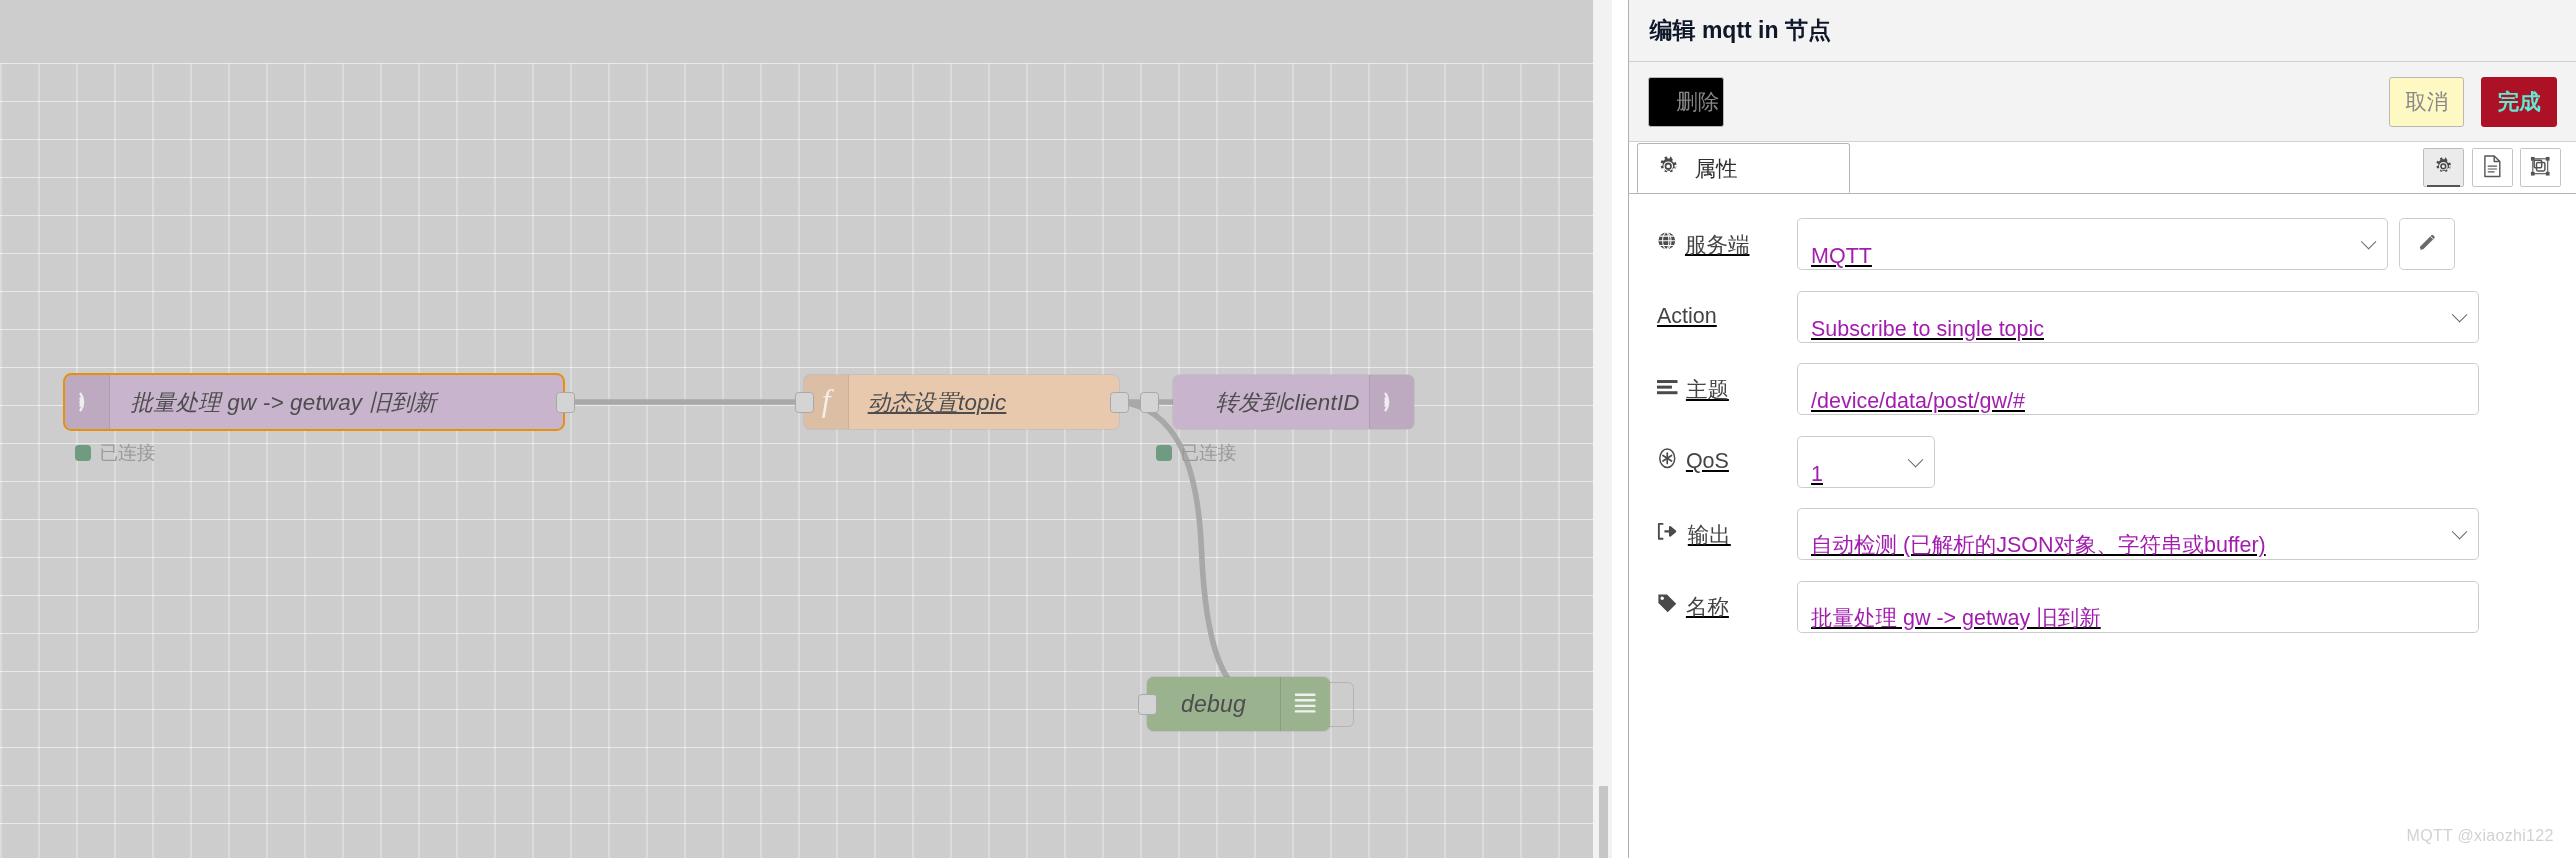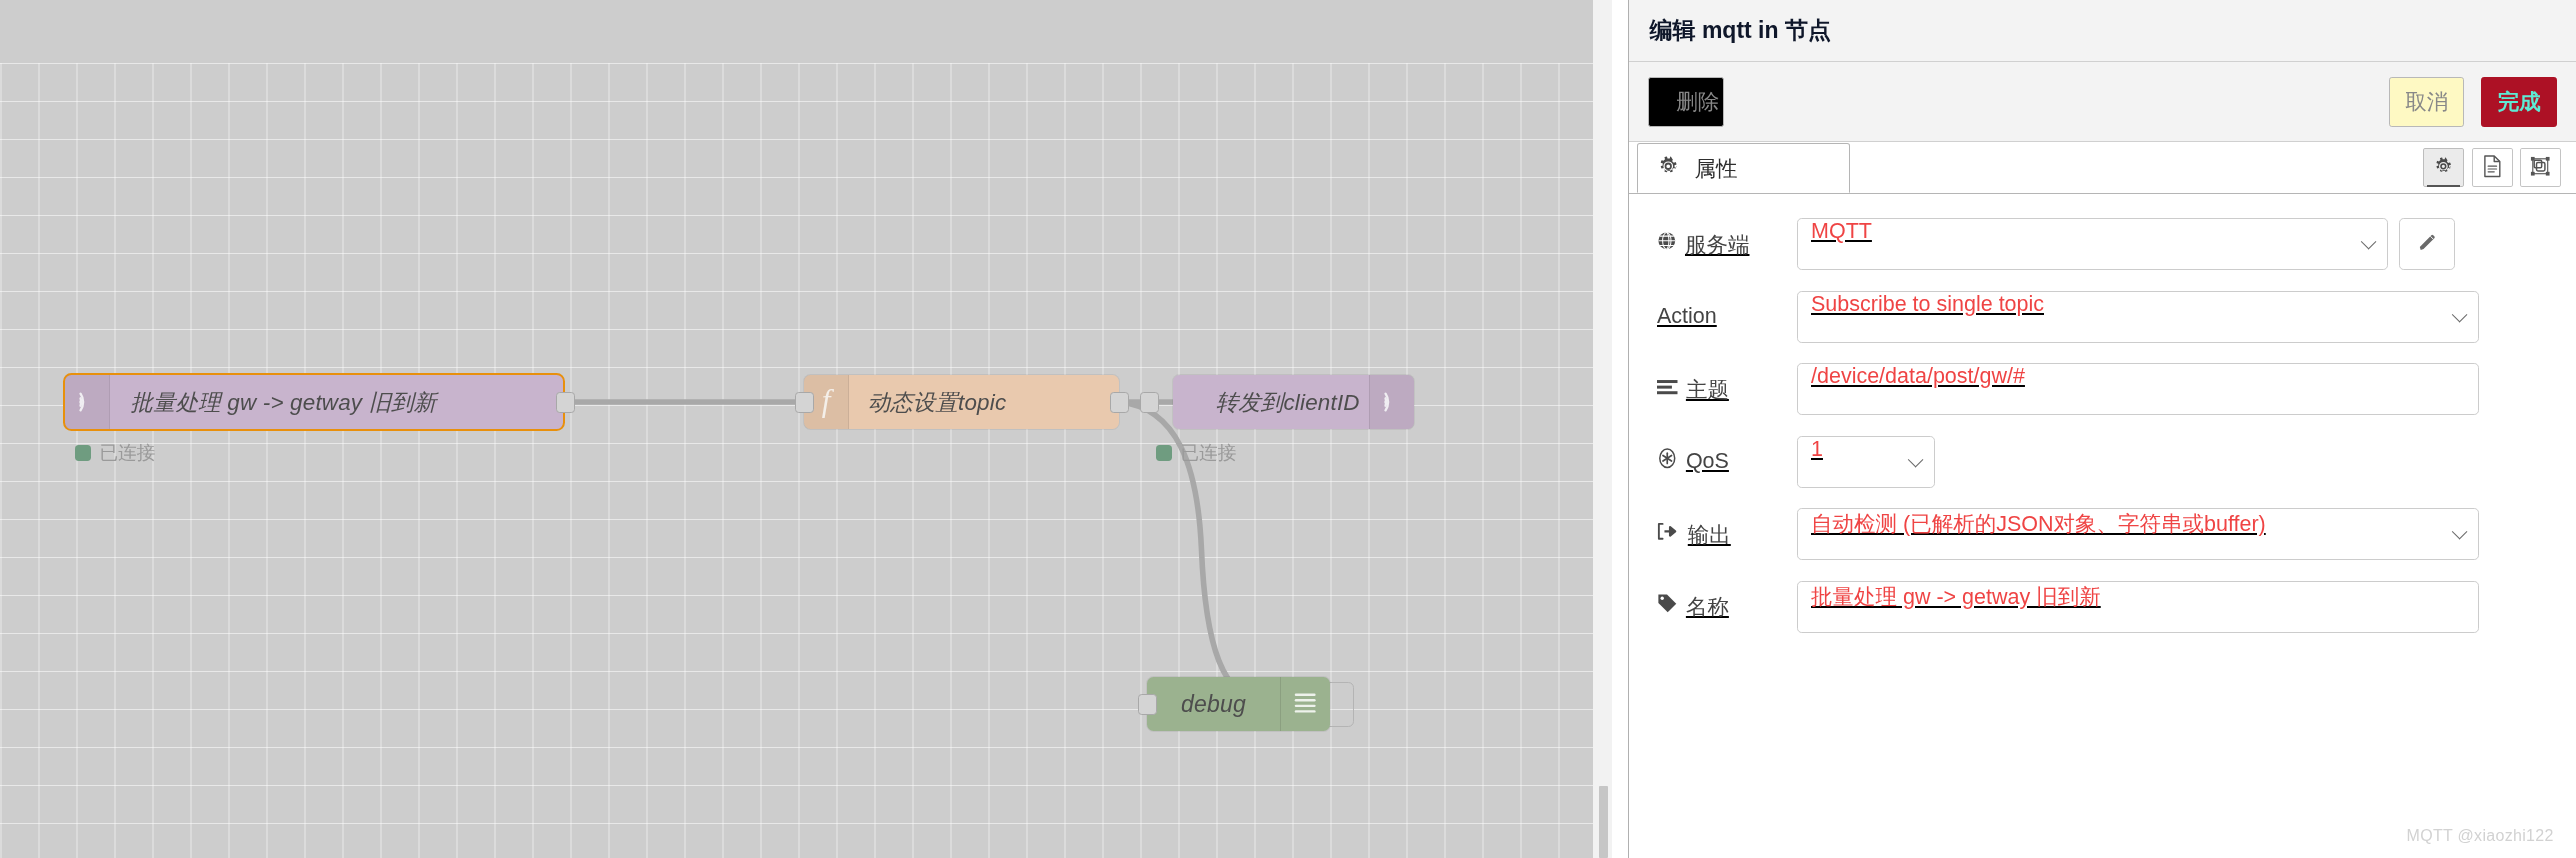--- a/index.html
+++ b/index.html
@@ -84,21 +84,21 @@
   
   #node-function {
     left: 804px; top: 375px; width: 315px; height: 54px;
     background: #e9c9ae;
   }
   #node-function .node-iconbox {
     background: rgba(0,0,0,0.055);
     border-right: 0.9px solid rgba(0,0,0,0.08);
     border-radius: 5.6px 0 0 5.6px;
   }
-  #node-function .node-label { padding-left: 18.7px; }
+  #node-function .node-label { padding-left: 18.7px; text-decoration: underline; }
 
   
   #node-mqtt-out {
     left: 1173px; top: 375px; width: 241px; height: 54px;
     background: #c8b4cd;
   }
   #node-mqtt-out .node-label { justify-content: flex-end; padding-right: 9.3px; }
   #node-mqtt-out .node-iconbox {
     background: rgba(0,0,0,0.055);
     border-left: 0.9px solid rgba(0,0,0,0.08);
@@ -236,23 +236,23 @@
     width: 140px; flex: none;
     display: flex; align-items: center; gap: 8.4px;
     font-size: 21.5px; color: #444;
   }
   .form-label.no-icon { padding-left: 0; }
   .field {
     height: 52px;
     border: 0.9px solid #ccc;
     border-radius: 4.7px;
     background: #fff;
-    display: flex; align-items: flex-start;
+    display: flex; align-items: flex-end;
     padding: 0 13px;
-    font-size: 21.5px; color: #ef4444;
+    font-size: 21.5px; color: #a21caf;
     position: relative;
     overflow: hidden;
   }
   .field .field-text { white-space: nowrap; overflow: hidden; }
   .caret {
     position: absolute; right: 13px; top: 50%;
     width: 11.2px; height: 11.2px;
     border-right: 1.9px solid #6a6a6a;
     border-bottom: 1.9px solid #6a6a6a;
     transform: translateY(-70%) rotate(45deg);

